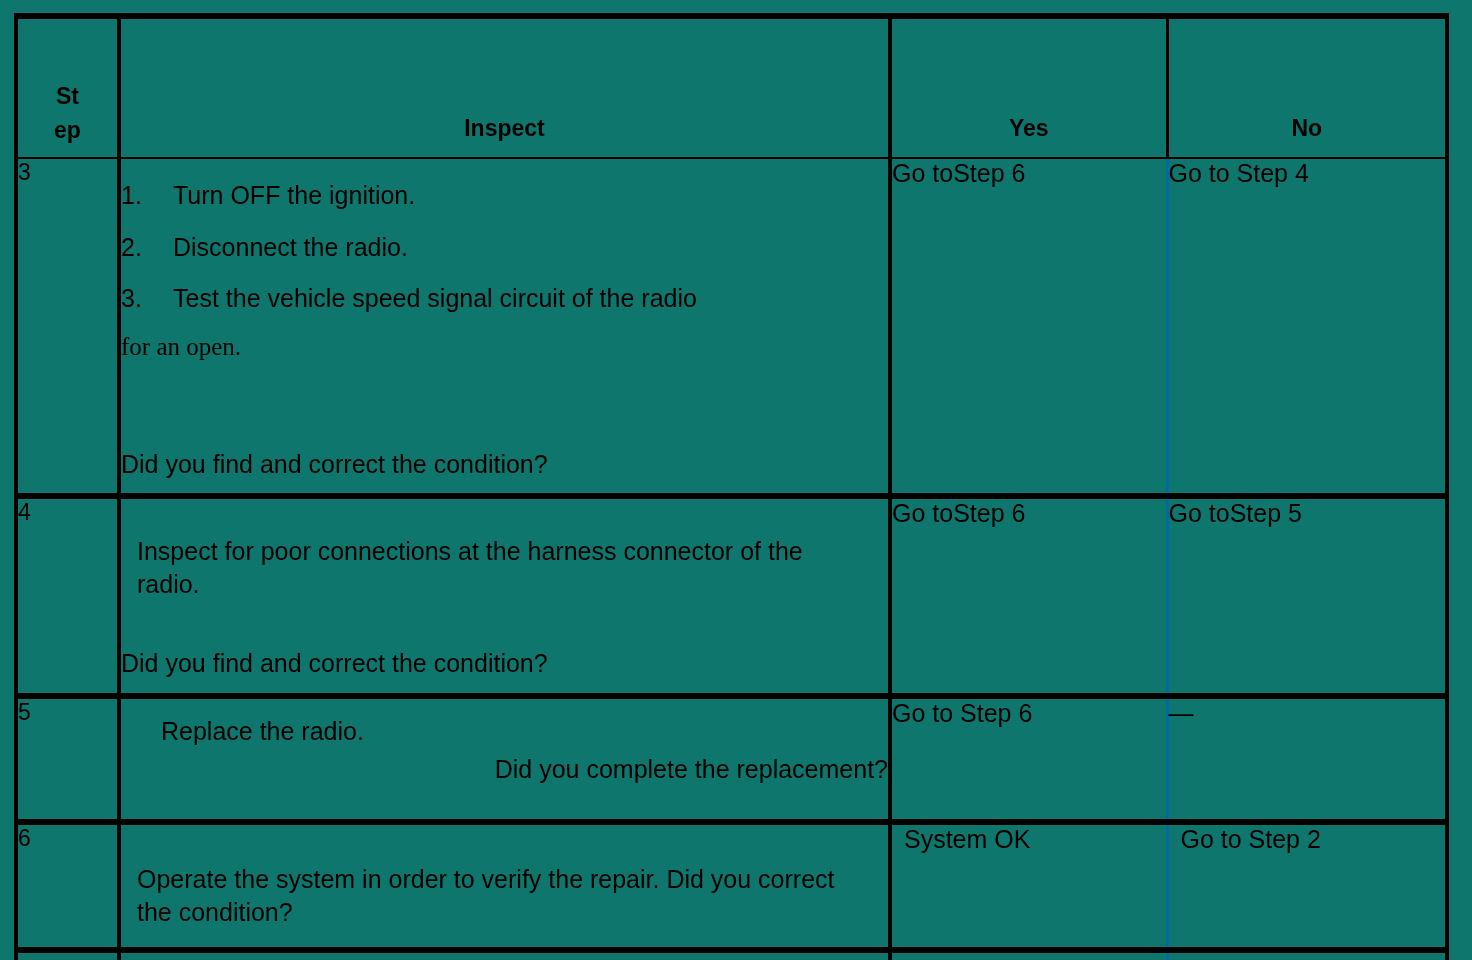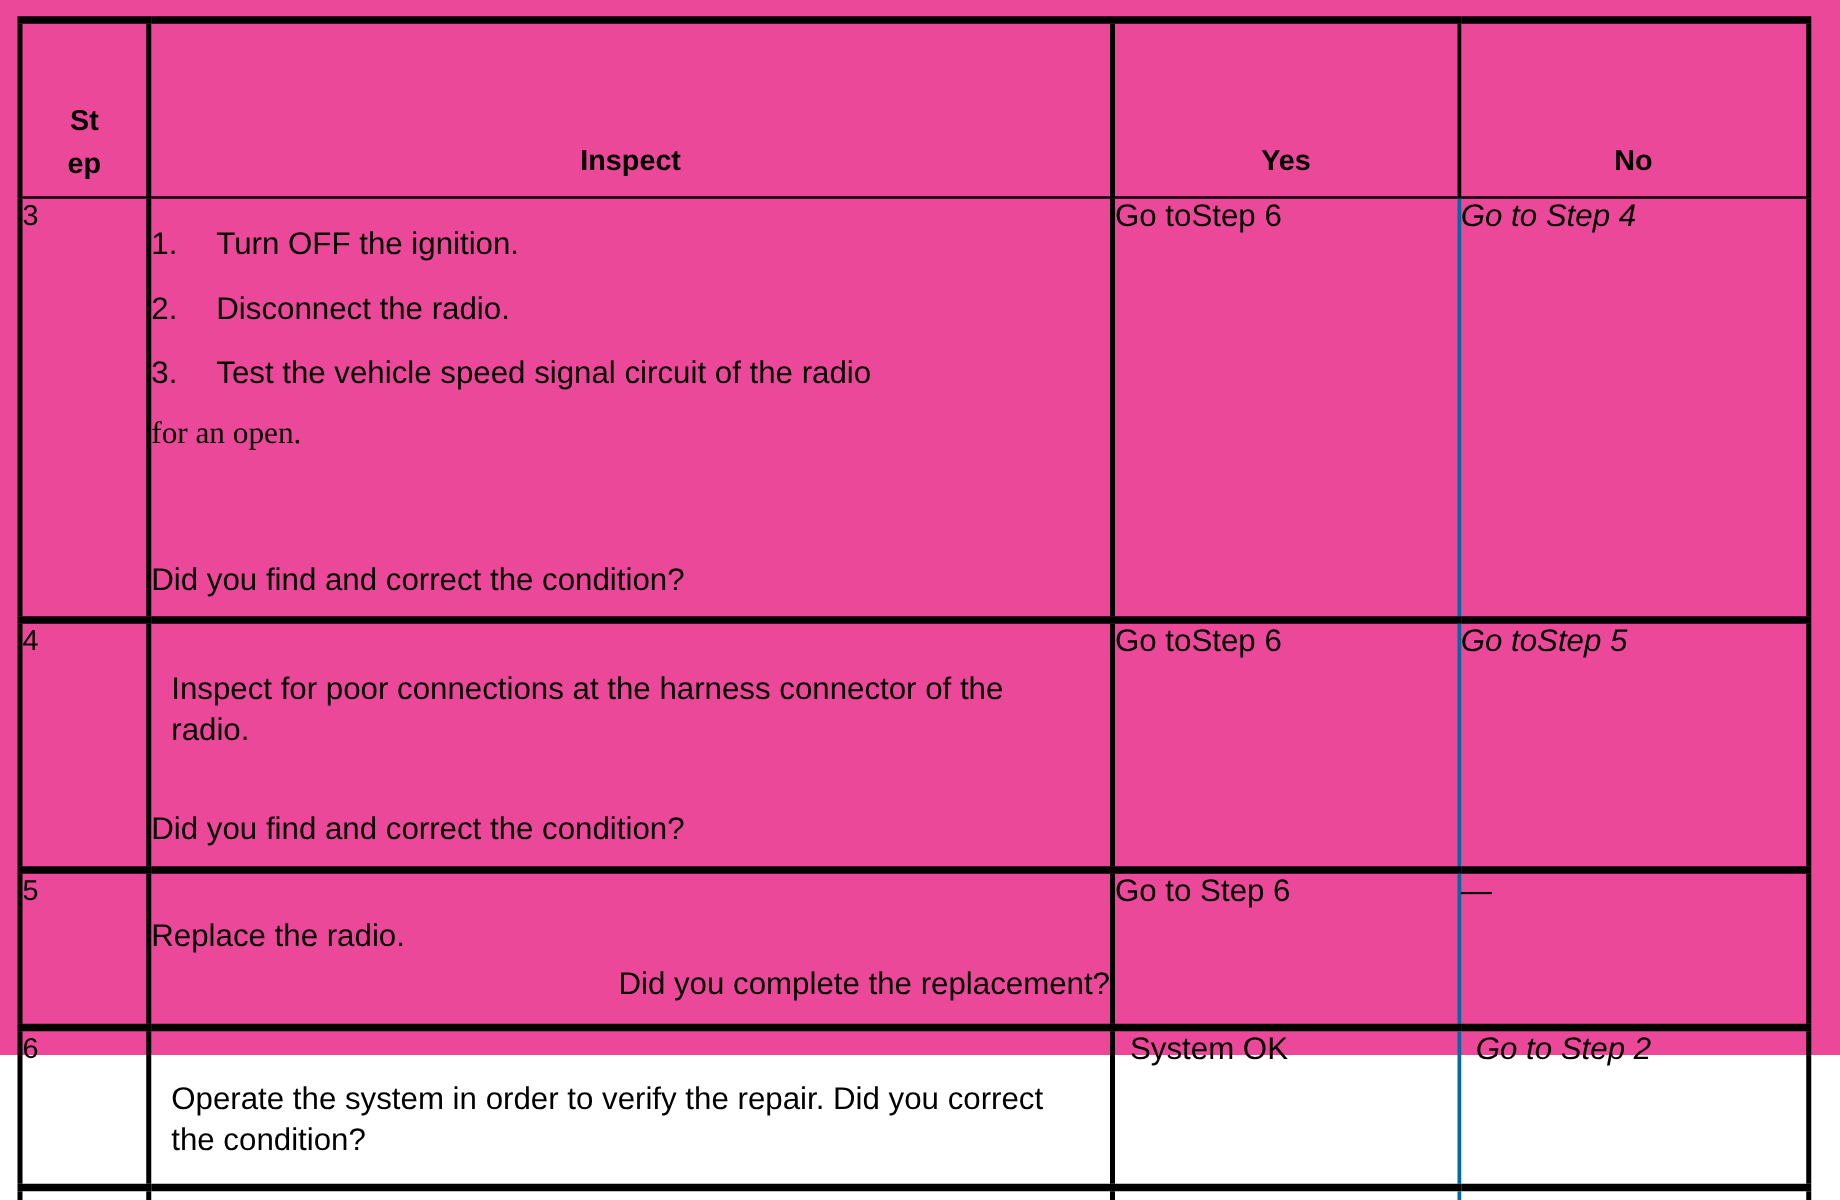--- a/index.html
+++ b/index.html
@@ -11,22 +11,22 @@
     width: 1472px;
     height: 960px;
     font-family: "Liberation Sans", sans-serif;
     color: #000000;
     overflow: hidden;
   }
 
   .sheet {
     position: relative;
     width: 1472px;
-    height: 844px;
-    background: #ec4899;
+    height: 960px;
+    background: #0f766e;
   }
 
   
   .diag-table {
     position: absolute;
     left: 14px;
     top: 13px;
     width: 1431px;
     border-collapse: collapse;
     table-layout: fixed;
@@ -97,21 +97,20 @@
     border-right: 3px solid #0369a1;
     font-size: 25px;
     text-align: center;
     vertical-align: bottom;
   }
   .cell-no {
     border-right: 4px solid #000;
     font-size: 25px;
     text-align: center;
     vertical-align: bottom;
-    font-style: italic;
   }
 
   
   .row-3 .cell-action { height: 330px; }
   .olist {
     list-style: none;
     margin: 0;
     padding: 0;
   }
   .olist li {
@@ -143,21 +142,21 @@
   .para {
     margin: 16px;
     line-height: 1.33;
     padding-top: 20px;
   }
   .row-4 .q-line { margin-top: 46px; padding-bottom: 14px; }
   .ans-pad-4 { padding-bottom: 14px; }
 
   
   .row-5 .cell-action { height: 120px; }
-  .row-5 .l1 { padding-top: 36px; line-height: 1.18; }
+  .row-5 .l1 { padding-top: 18px; line-height: 1.18; margin-left: 40px; }
   .row-5 .l2 { padding-top: 8px; line-height: 1.18; text-align: right; }
   .ans-pad-5 { padding-bottom: 16px; }
   .dash-cell {
     border-right: 4px solid #000;
     font-size: 25px;
     text-align: center;
     vertical-align: top;
     padding-top: 26px;
   }
 

